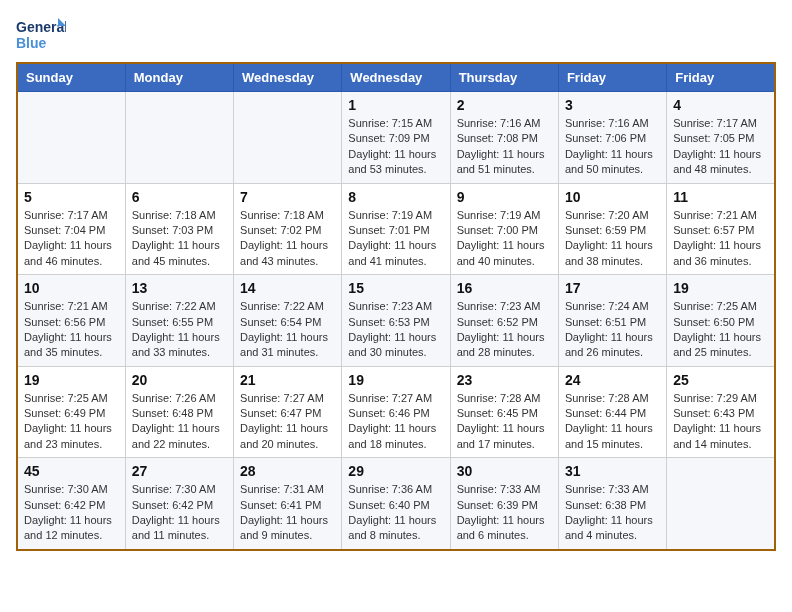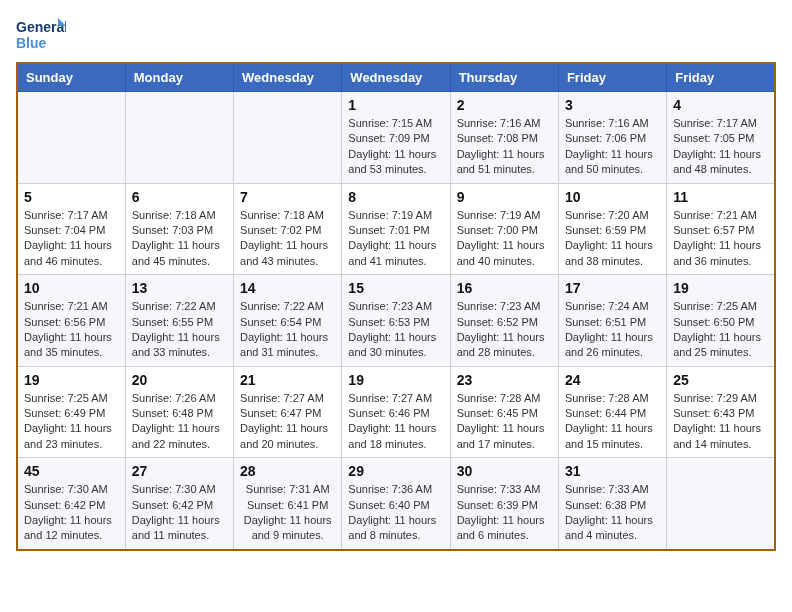--- a/index.html
+++ b/index.html
@@ -305,21 +305,21 @@
         </td>
         <td>
           <span class="day-number">27</span>
           <div class="day-info" style="white-space: pre-line;">Sunrise: 7:30 AM
 Sunset: 6:42 PM
 Daylight: 11 hours
 and 11 minutes.</div>
         </td>
         <td>
           <span class="day-number">28</span>
-          <div class="day-info" style="white-space: pre-line; text-align: center;">Sunrise: 7:31 AM
+          <div class="day-info" style="white-space: pre-line;">Sunrise: 7:31 AM
 Sunset: 6:41 PM
 Daylight: 11 hours
 and 9 minutes.</div>
         </td>
         <td>
           <span class="day-number">29</span>
           <div class="day-info" style="white-space: pre-line;">Sunrise: 7:36 AM
 Sunset: 6:40 PM
 Daylight: 11 hours
 and 8 minutes.</div>

